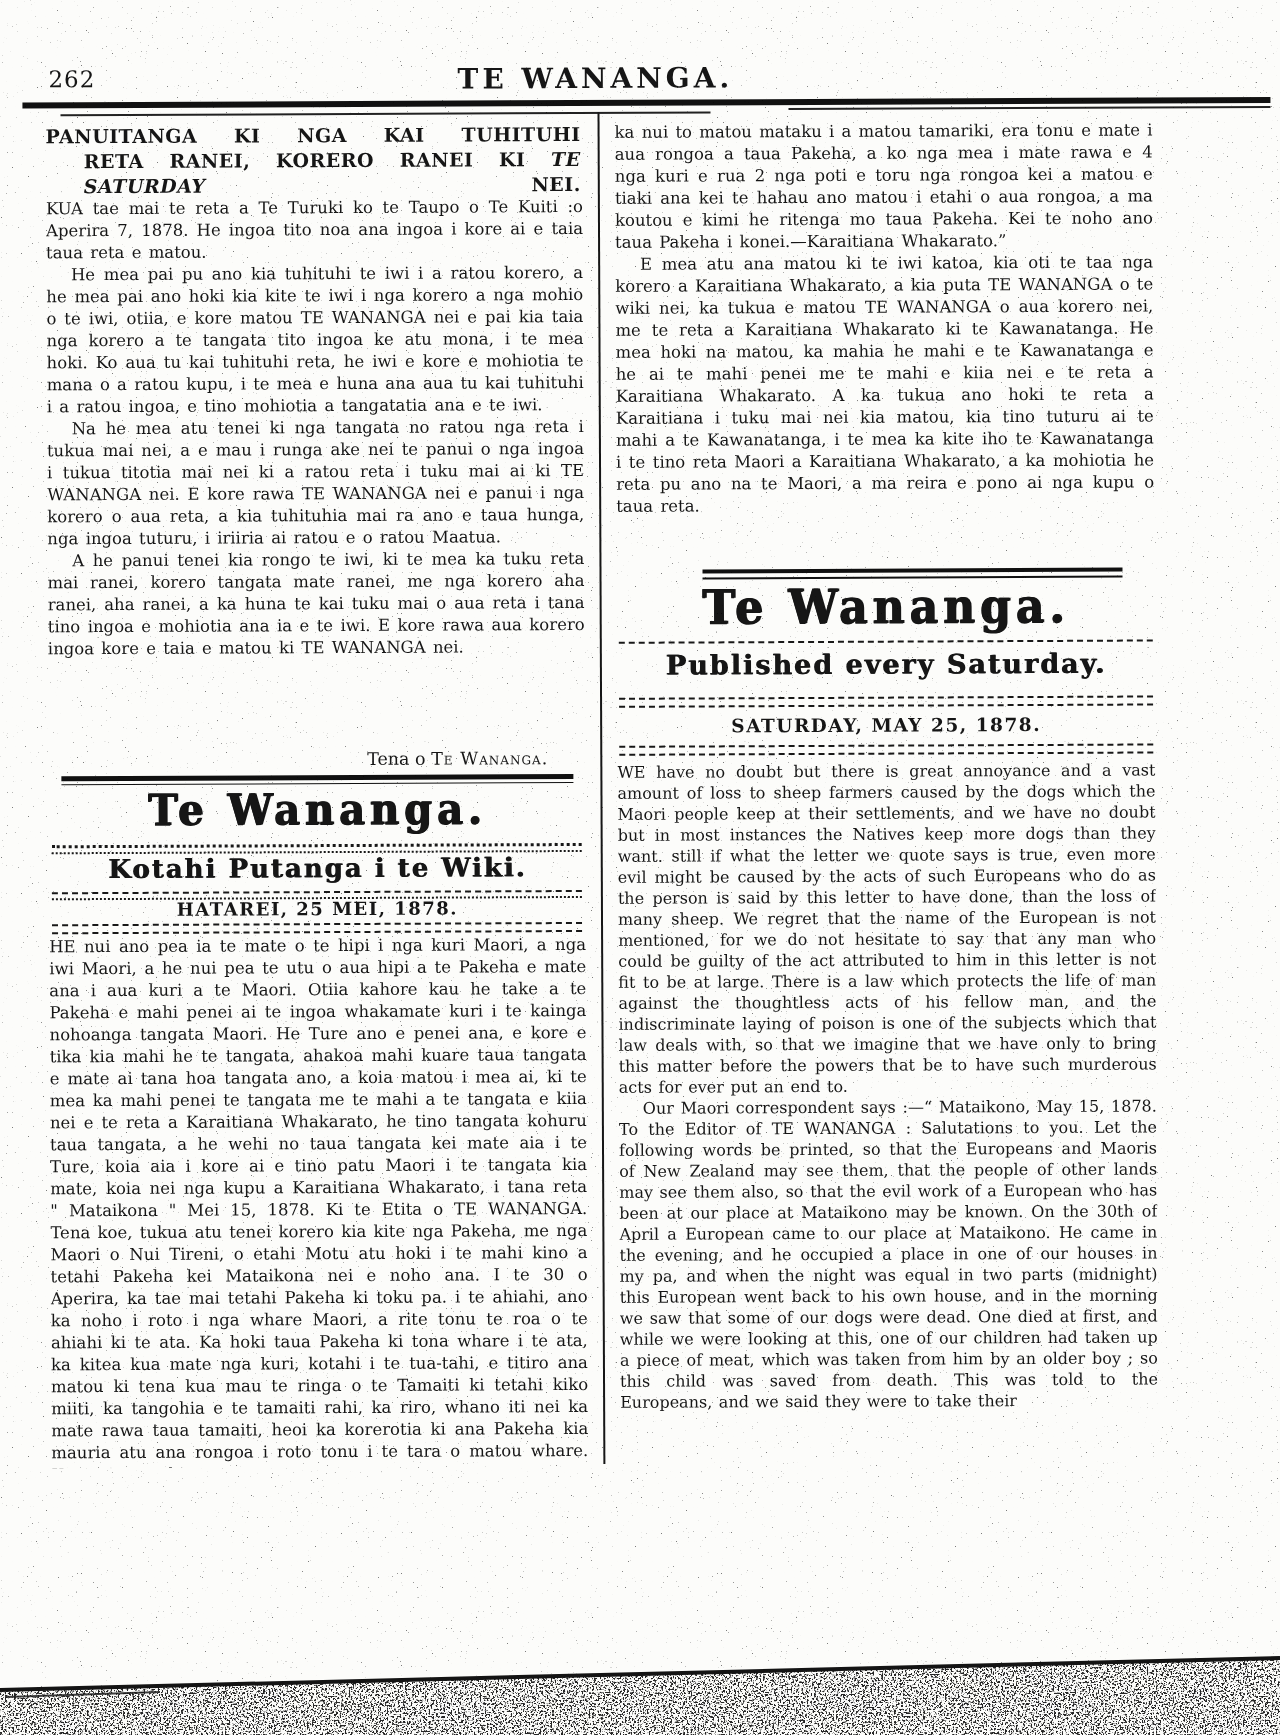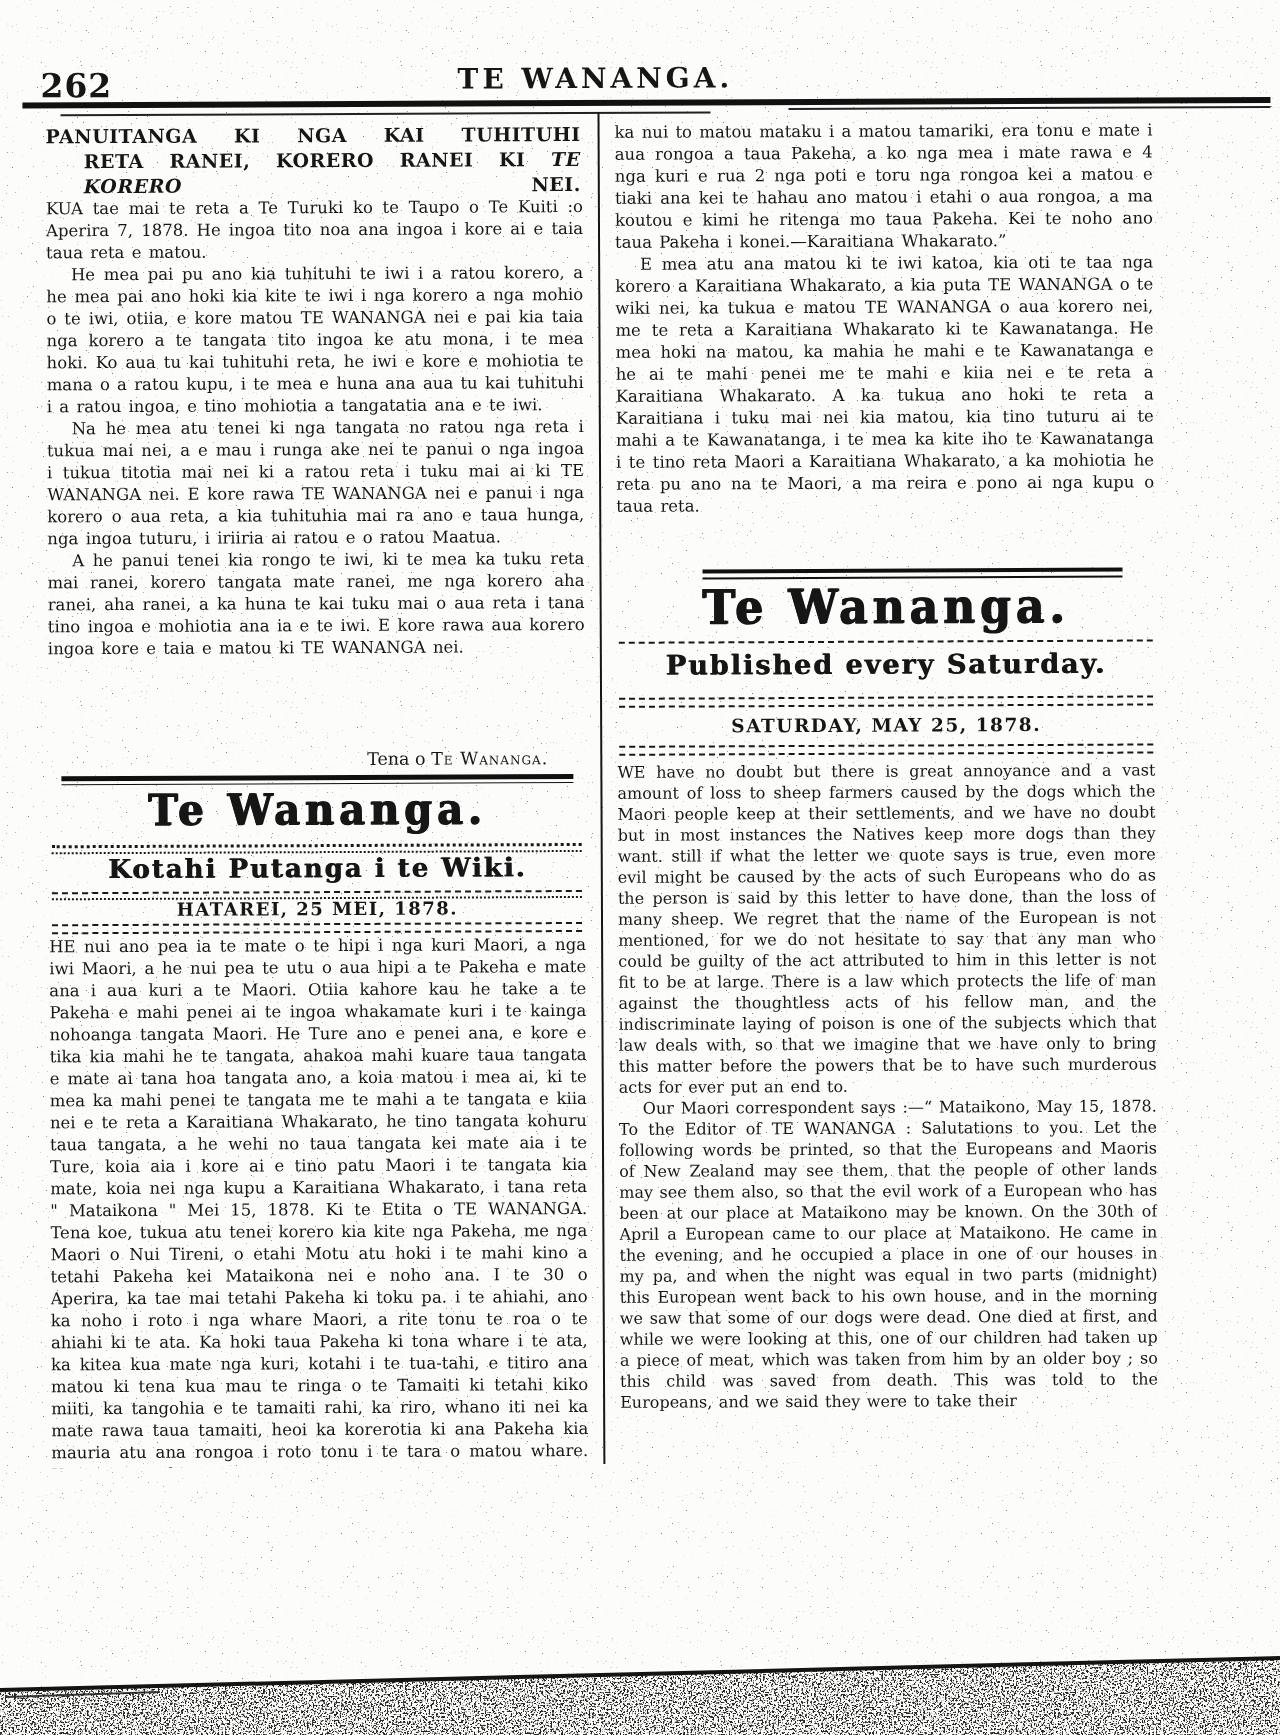--- a/index.html
+++ b/index.html
@@ -3,21 +3,21 @@
 <meta charset="utf-8">
 <style>
   html,body{margin:0;padding:0;}
   body{
     width:1280px;height:1735px;position:relative;overflow:hidden;
     background:#fcfcfa;color:#161616;
     font-family:"DejaVu Serif","Liberation Serif",serif;
   }
   .sheet{position:absolute;inset:0;transform:rotate(-0.25deg);transform-origin:45% 0;}
   
-  .page-number{position:absolute;left:40px;top:64px;font-size:33px;font-weight:bold;letter-spacing:1px;}
+  .page-number{position:absolute;left:48px;top:64px;font-size:23px;font-weight:normal;letter-spacing:1px;}
   .page-title{position:absolute;left:40px;top:62px;width:1110px;text-align:center;
     font-size:28px;font-weight:bold;letter-spacing:4px;}
   .hdr-rule-heavy{position:absolute;left:22px;top:100px;width:1248px;height:6px;background:#111;}
   .hdr-rule-thin-a{position:absolute;left:60px;top:112px;width:650px;height:2px;background:#222;}
   .hdr-rule-thin-b{position:absolute;left:788px;top:109px;width:482px;height:2px;background:#222;}
   
   .divider{position:absolute;left:597px;top:112px;width:2px;height:1352px;background:#161616;}
   .body-text p{
     margin:0;text-align:justify;font-size:16.5px;line-height:22px;word-spacing:2px;
   }
@@ -66,21 +66,21 @@
   <div class="page-title">TE WANANGA.</div>
   <div class="hdr-rule-heavy"></div>
   <div class="hdr-rule-thin-a"></div>
   <div class="hdr-rule-thin-b"></div>
 
   <div class="divider"></div>
 
   <div class="notice-heading">
     <div class="h-line">PANUITANGA KI NGA KAI TUHITUHI</div>
     <div class="h-line indent"><span>RETA RANEI, KORERO RANEI KI </span><i>TE</i></div>
-    <div class="h-line indent"><i>KORERO</i><span> NEI.</span></div>
+    <div class="h-line indent"><i>SATURDAY</i><span> NEI.</span></div>
   </div>
 
   <div class="notice-paras body-text">
     <p>KUA tae mai te reta a Te Turuki ko te Taupo o Te Kuiti :o Aperira 7, 1878. He ingoa tito noa ana ingoa i kore ai e taia taua reta e matou.</p>
     <p>He mea pai pu ano kia tuhituhi te iwi i a ratou korero, a he mea pai ano hoki kia kite te iwi i nga korero a nga mohio o te iwi, otiia, e kore matou TE WANANGA nei e pai kia taia nga korero a te tangata tito ingoa ke atu mona, i te mea hoki. Ko aua tu kai tuhituhi reta, he iwi e kore e mohiotia te mana o a ratou kupu, i te mea e huna ana aua tu kai tuhituhi i a ratou ingoa, e tino mohiotia a tangatatia ana e te iwi.</p>
     <p>Na he mea atu tenei ki nga tangata no ratou nga reta i tukua mai nei, a e mau i runga ake nei te panui o nga ingoa i tukua titotia mai nei ki a ratou reta i tuku mai ai ki TE WANANGA nei. E kore rawa TE WANANGA nei e panui i nga korero o aua reta, a kia tuhituhia mai ra ano e taua hunga, nga ingoa tuturu, i iriiria ai ratou e o ratou Maatua.</p>
     <p>A he panui tenei kia rongo te iwi, ki te mea ka tuku reta mai ranei, korero tangata mate ranei, me nga korero aha ranei, aha ranei, a ka huna te kai tuku mai o aua reta i tana tino ingoa e mohiotia ana ia e te iwi. E kore rawa aua korero ingoa kore e taia e matou ki TE WANANGA nei.</p>
   </div>
 
   <div class="signature"><span>Tena o </span><span class="sc">Te Wananga.</span></div>

